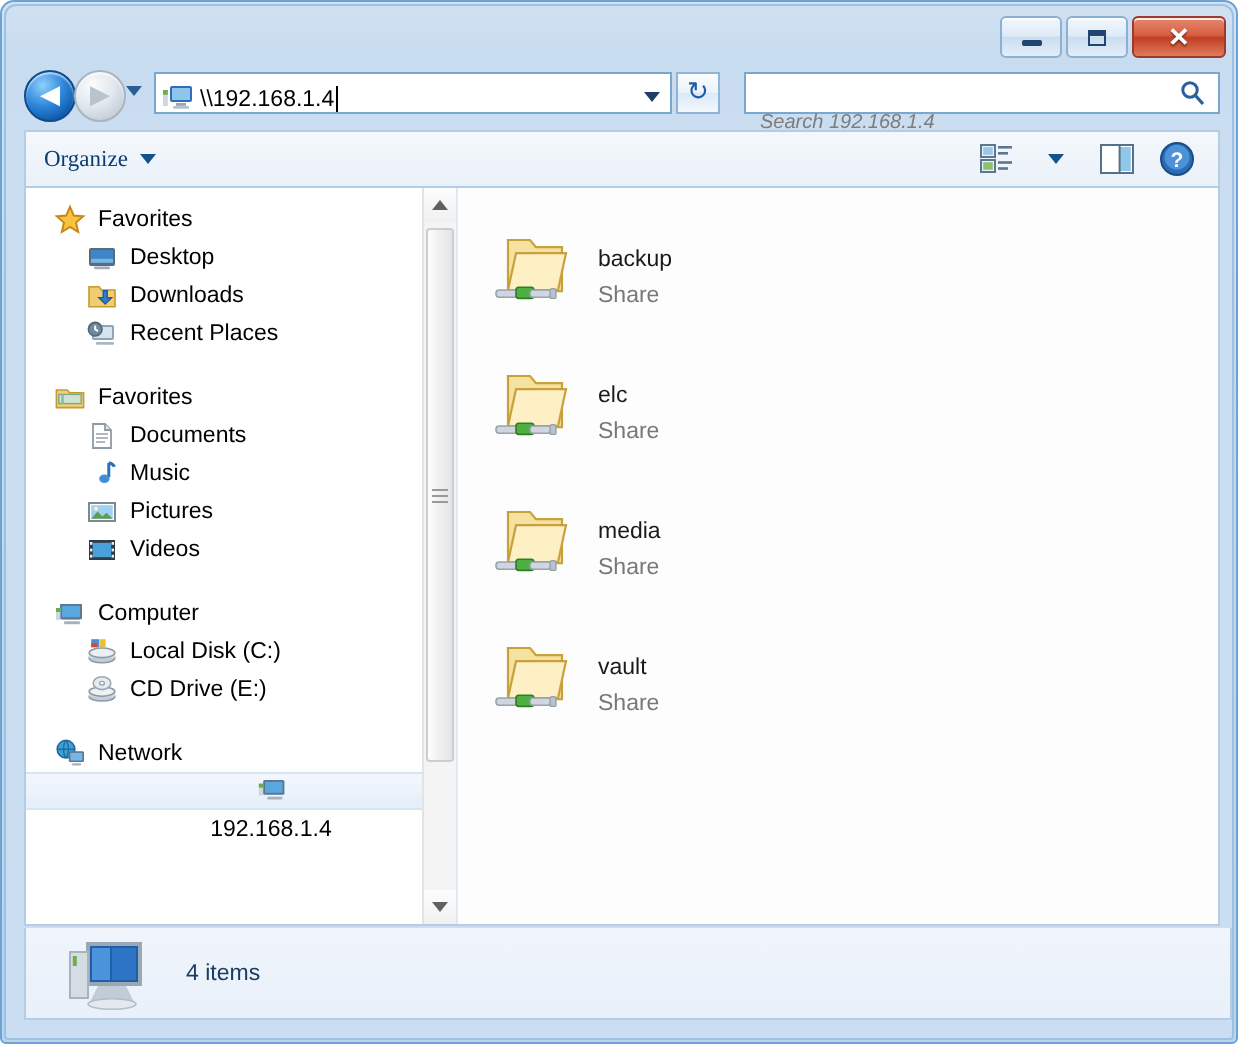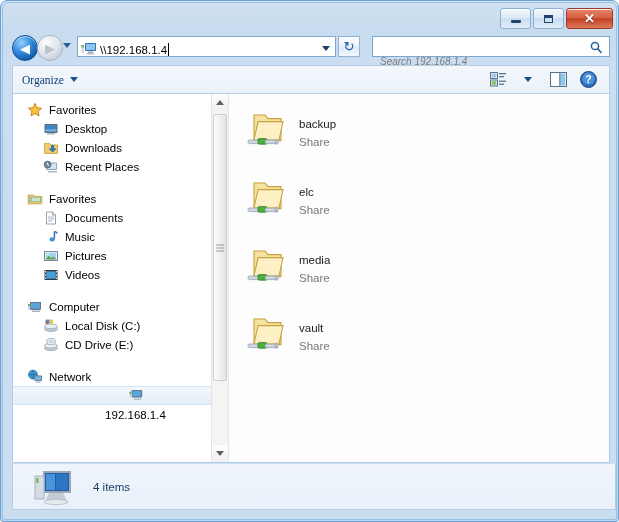--- a/index.html
+++ b/index.html
@@ -346,21 +346,21 @@
     position: relative;
     background: #fdfdfd;
     overflow: hidden;
   }
   .file-item {
     position: absolute;
     left: 16px;
     width: 200px;
     height: 54px;
     display: flex;
-    align-items: center;
+    align-items: flex-end;
     gap: 10px;
   }
   .file-ico {
     width: 44px; height: 42px;
     flex: none;
     position: relative;
     margin-top: 2px;
   }
   .file-text { padding-top: 5px; }
   .file-name {

